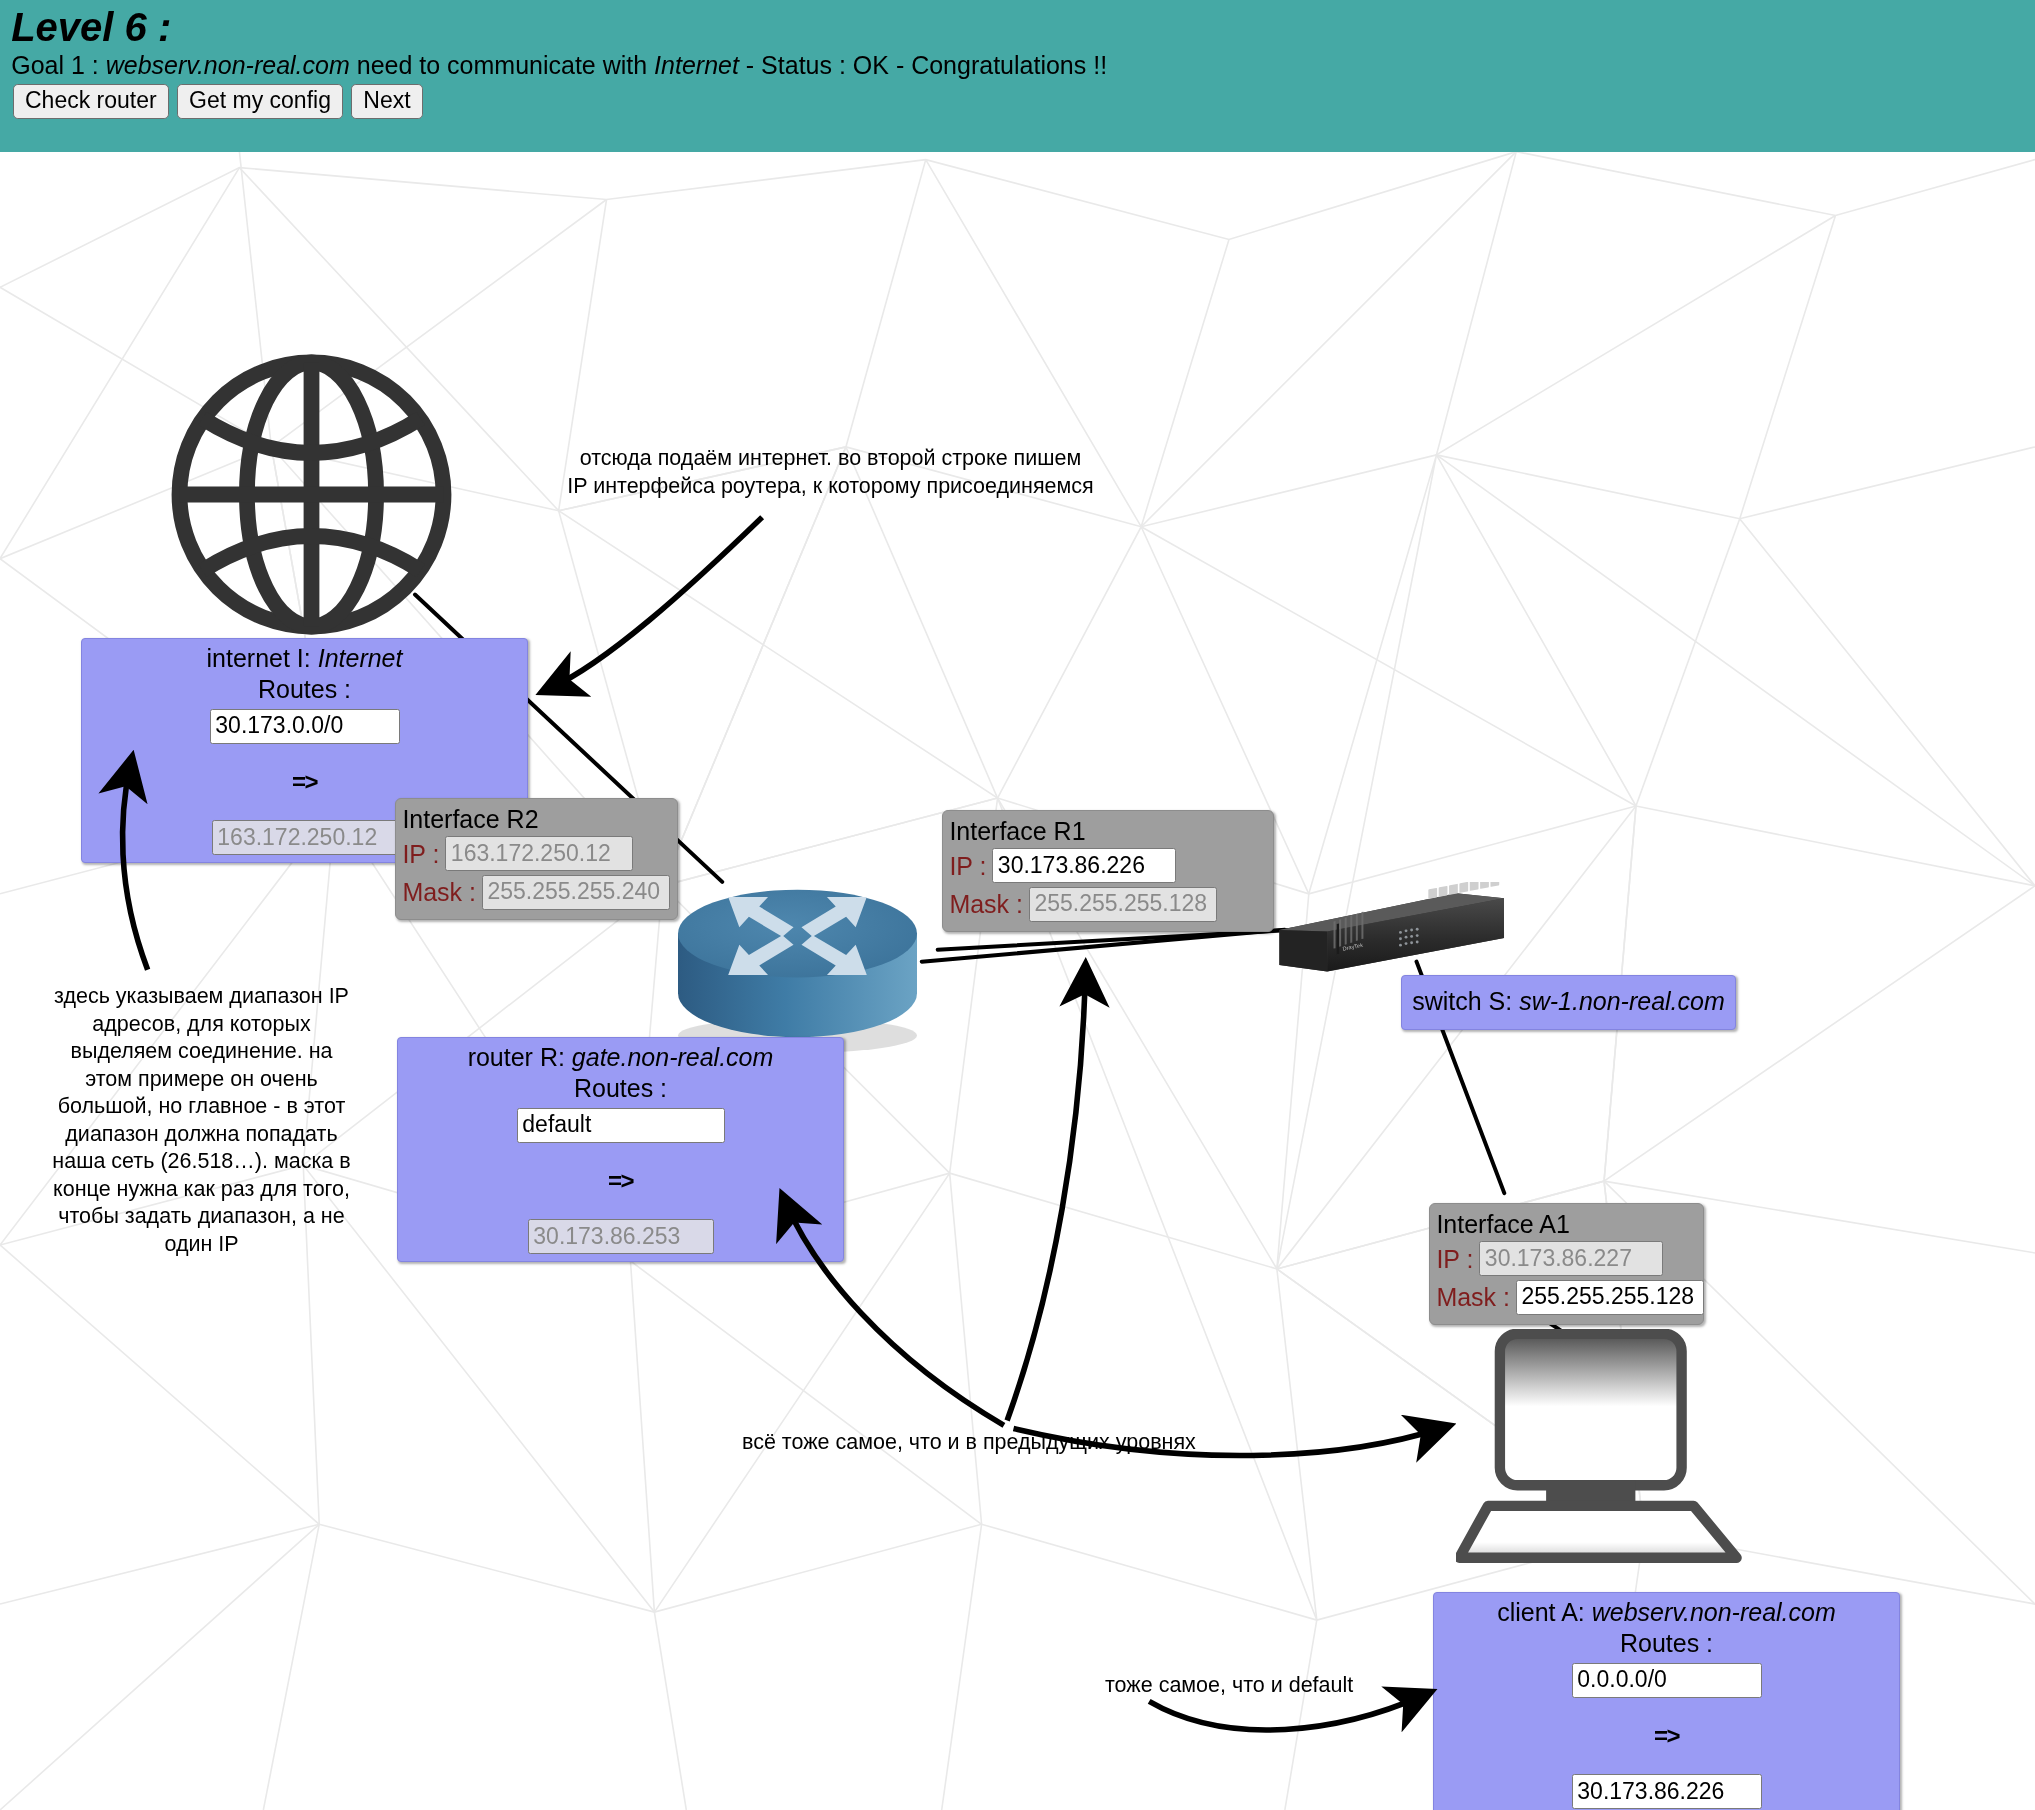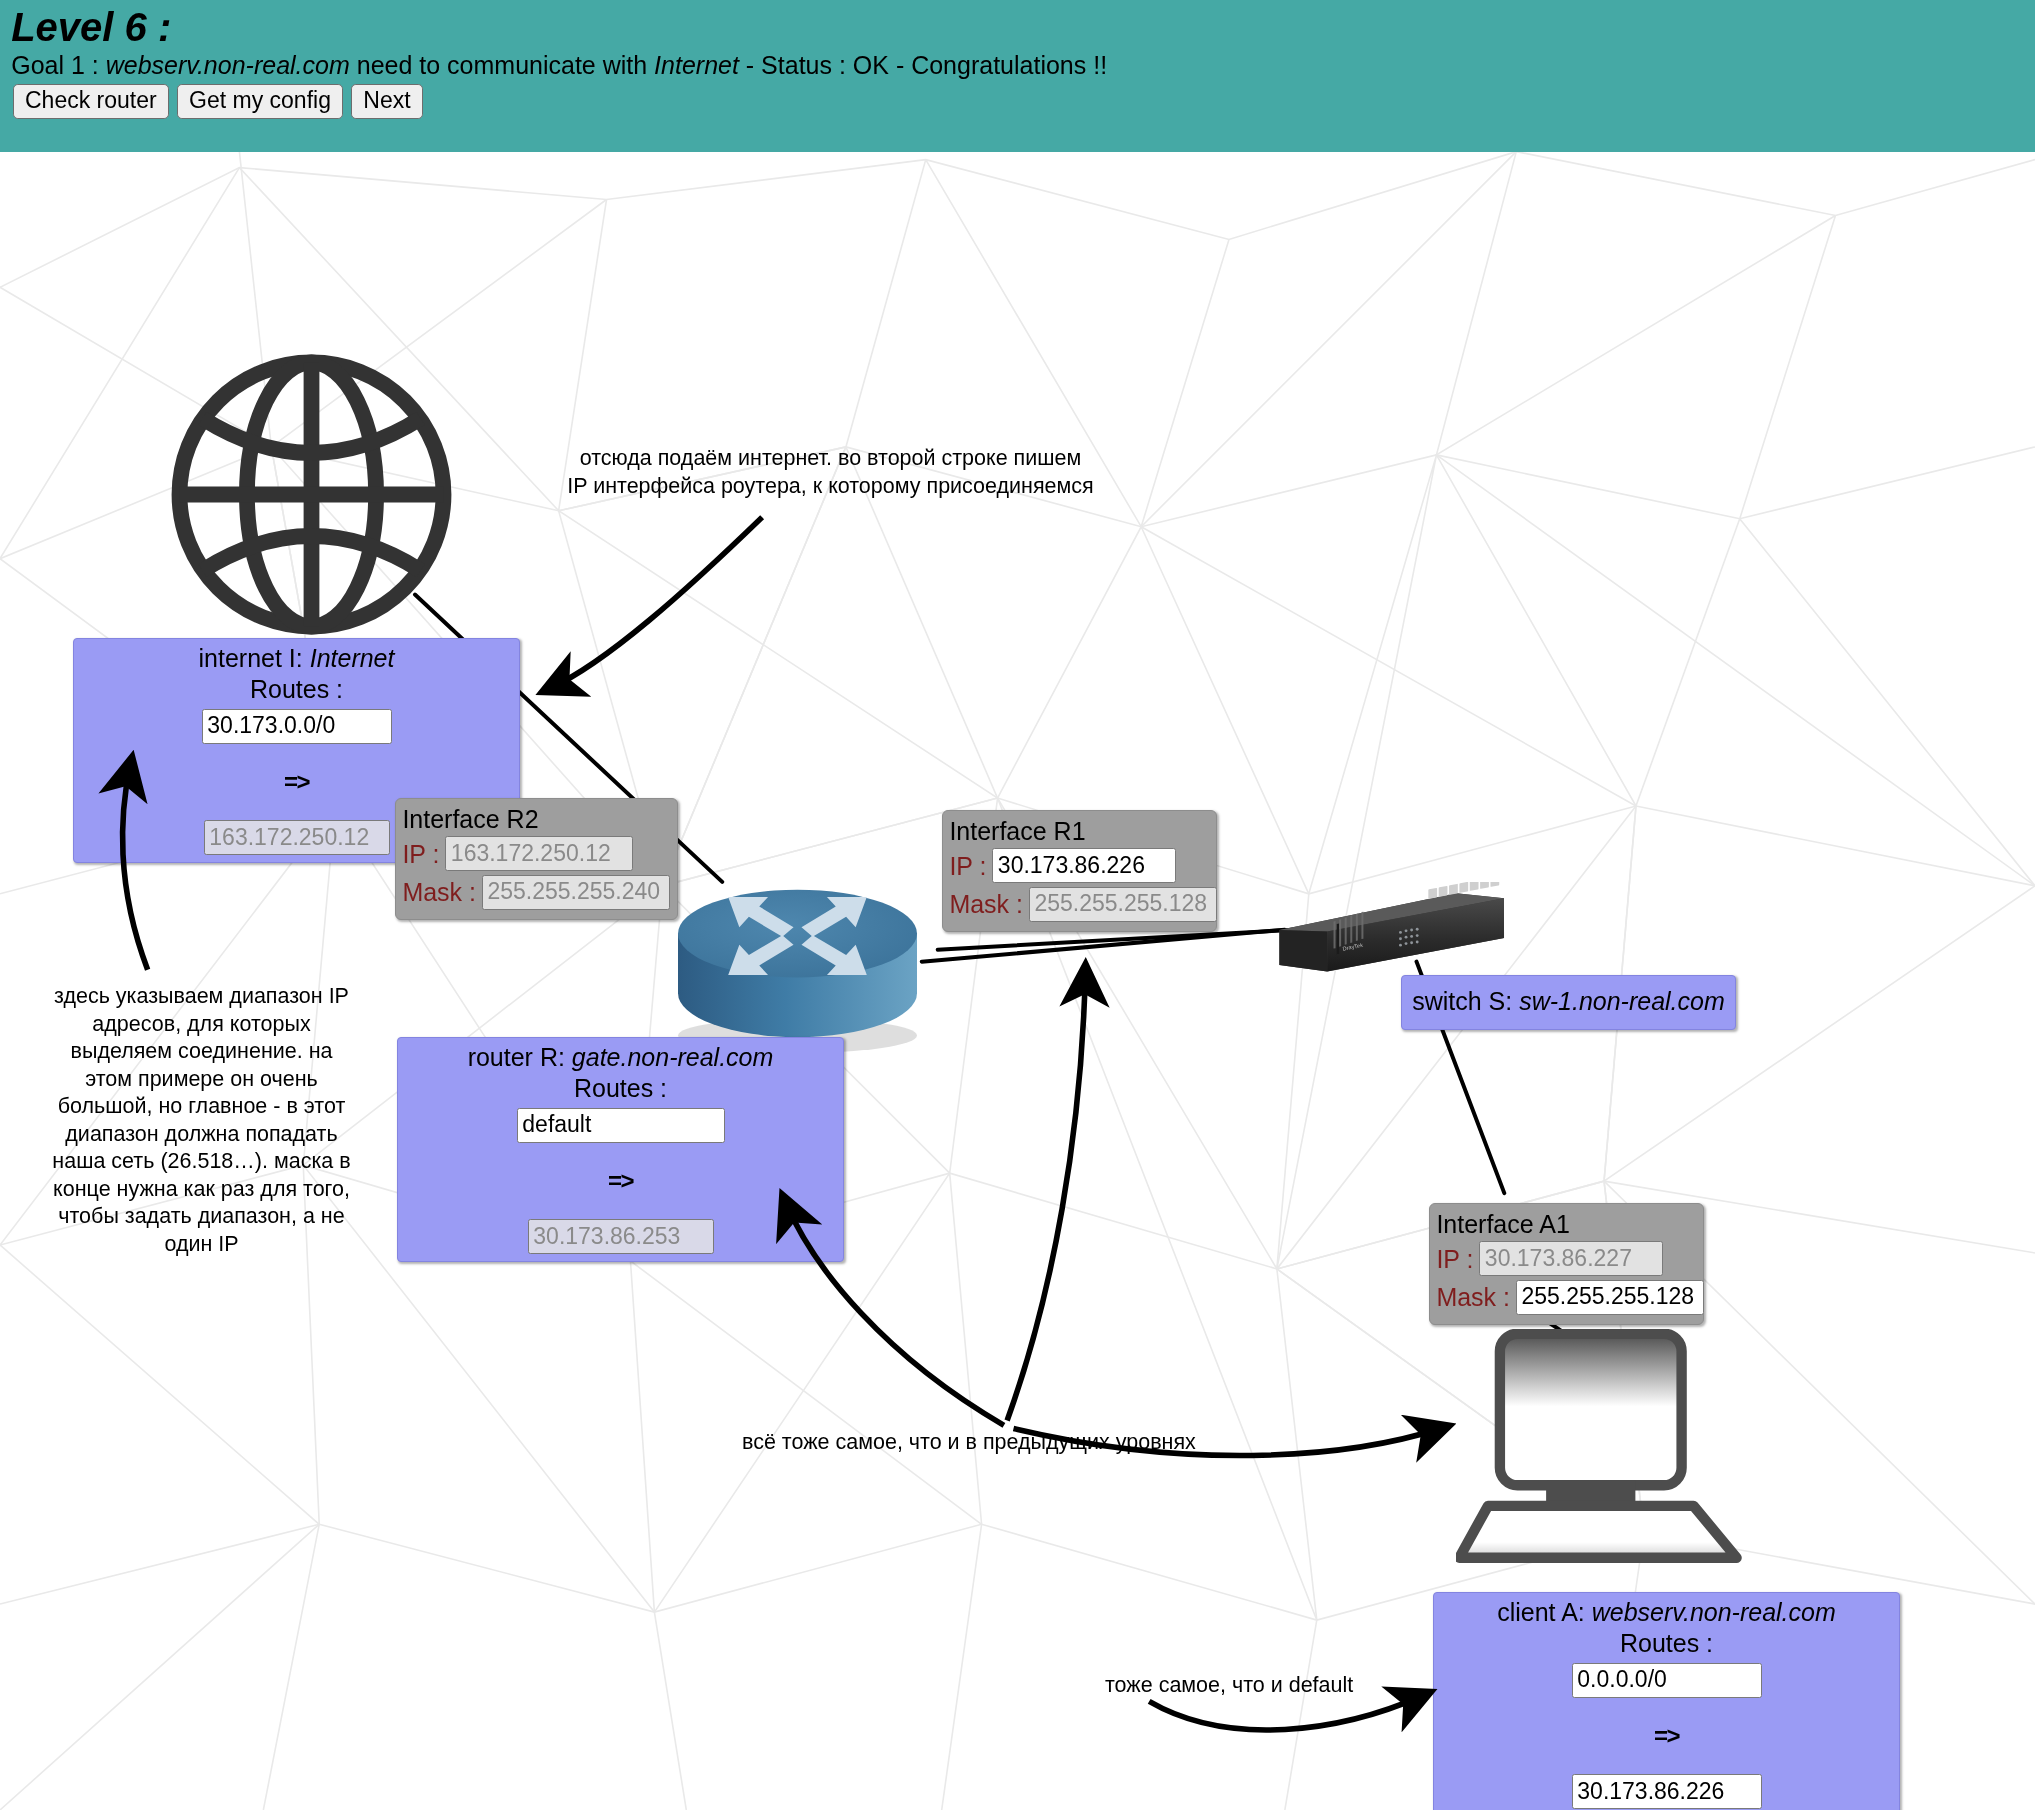--- a/index.html
+++ b/index.html
@@ -337,21 +337,21 @@
         <stop offset="0%" stop-color="#ffffff"></stop>
         <stop offset="70%" stop-color="#ffffff"></stop>
         <stop offset="100%" stop-color="#d0d0d0"></stop>
       </linearGradient>
     </defs>
     <rect x="55" y="6" width="228" height="190" rx="22" ry="22" fill="url(#scr)" stroke="#4d4d4d" stroke-width="13"></rect>
     <rect x="113" y="190" width="112" height="28" fill="#4d4d4d"></rect>
     <path d="M40 222 L298 222 L352 287 L4 287 Z" fill="url(#kb)" stroke="#4d4d4d" stroke-width="13" stroke-linejoin="round"></path>
   </svg>
 
-  <div class="nodebox" id="internet-box" style="left:73px; top:638px; width:447px;">
+  <div class="nodebox" id="internet-box" style="left:81px; top:638px; width:447px;">
     <div class="node-title"><span>internet I: </span><i>Internet</i></div>
     <div class="routes-label">Routes :</div>
     <div class="route-row">
       <input class="tinput filled" style="width: 190px;" type="text" value="30.173.0.0/0">
       <span class="arrow-eq">=&gt;</span>
       <input class="tinput placeholder" style="width: 186px;" type="text" value="163.172.250.12">
     </div>
   </div>
 
   <div class="ifbox" id="if-r2" style="left:395px; top:798px; width:283px;">
@@ -359,21 +359,21 @@
     <div class="if-row">
       <span class="if-lab">IP :</span>
       <input class="tinput placeholder-grey" style="width: 188px;" type="text" value="163.172.250.12">
     </div>
     <div class="if-row">
       <span class="if-lab">Mask :</span>
       <input class="tinput placeholder-grey" style="width: 188px;" type="text" value="255.255.255.240">
     </div>
   </div>
 
-  <div class="ifbox" id="if-r1" style="left:942px; top:810px; width:275px;">
+  <div class="ifbox" id="if-r1" style="left:942px; top:810px; width:332px;">
     <div class="if-title">Interface R1</div>
     <div class="if-row">
       <span class="if-lab">IP :</span>
       <input class="tinput filled" style="width: 184px;" type="text" value="30.173.86.226">
     </div>
     <div class="if-row">
       <span class="if-lab">Mask :</span>
       <input class="tinput placeholder-grey" style="width: 188px;" type="text" value="255.255.255.128">
     </div>
   </div>

